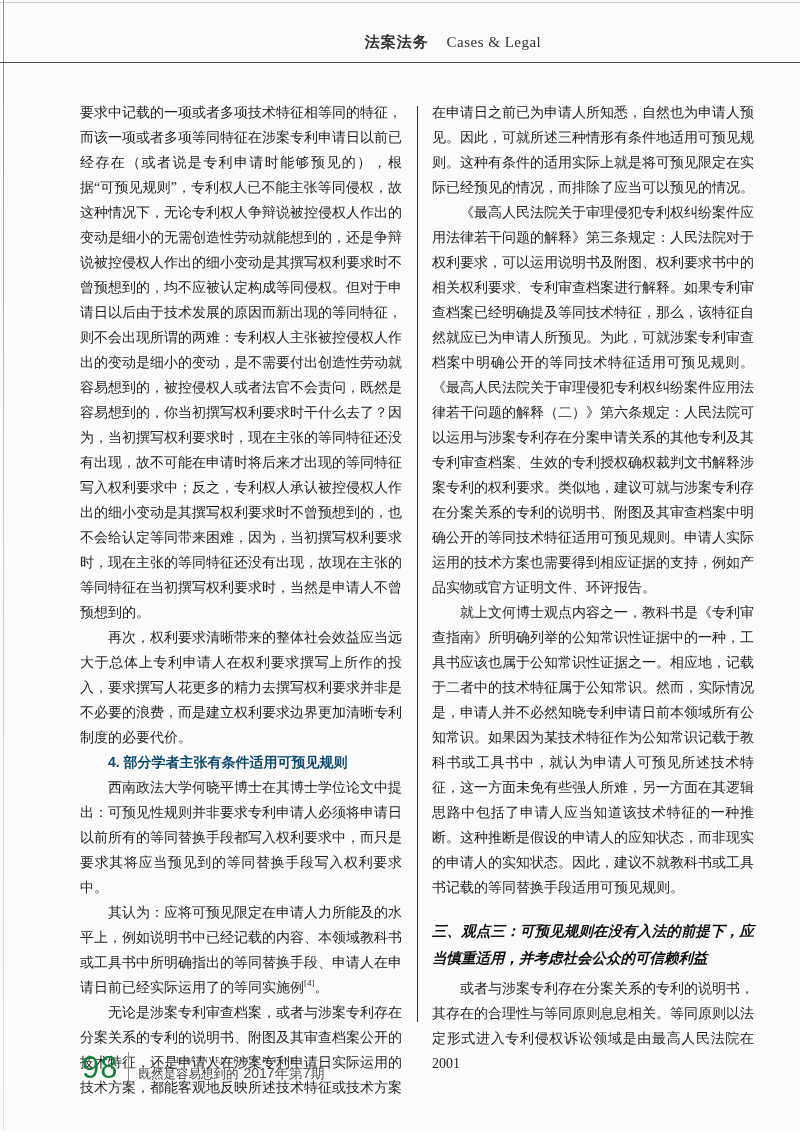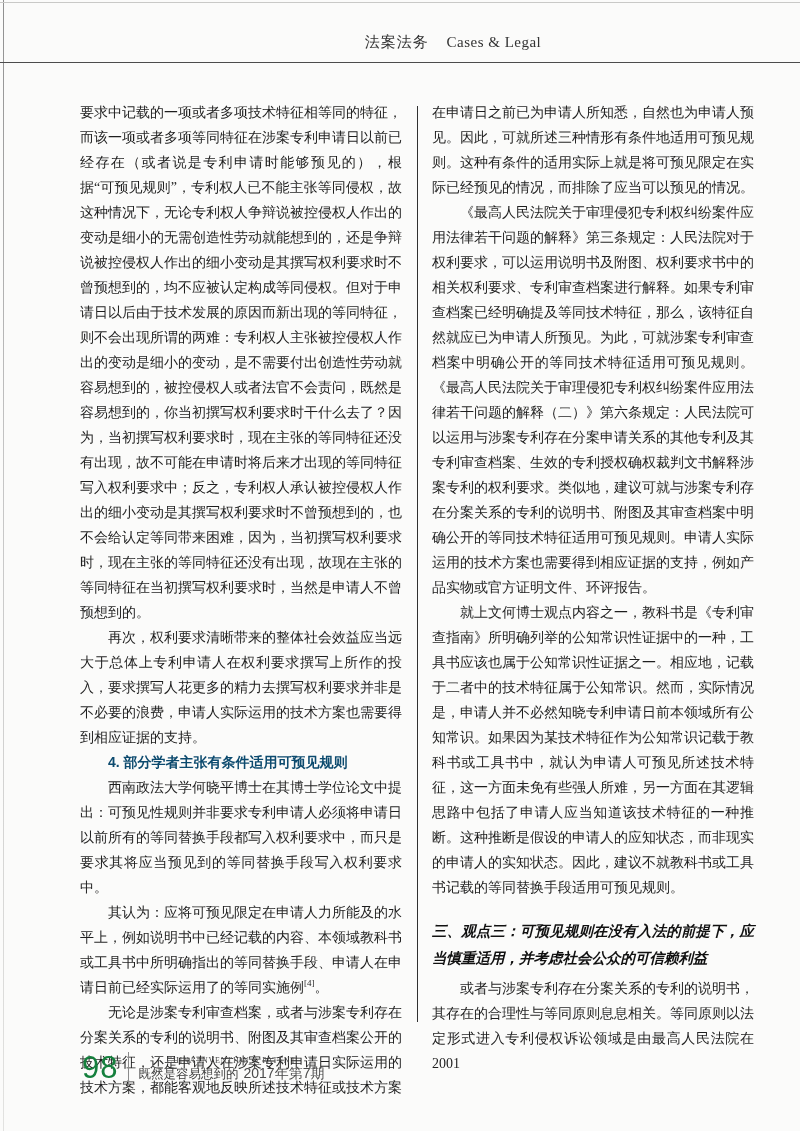--- a/index.html
+++ b/index.html
@@ -20,21 +20,21 @@
     background: #c9c9c7;
   }
   
   .header {
     position: absolute; top: 33px; left: 0; width: 100%;
     text-align: center; transform: translateX(30px);
     color: #333; font-size: 15px; white-space: nowrap;
   }
   .header .cn {
     font-family: "Liberation Sans", sans-serif;
-    font-weight: normal; letter-spacing: 1px; margin-left: 46px;
+    font-weight: bold; letter-spacing: 1px; margin-left: 46px;
   }
   .header .en {
     font-family: "Liberation Serif", serif;
     margin-left: 14px; letter-spacing: 0.5px;
   }
   .header-rule {
     position: absolute; top: 62px; left: 0; width: 100%; height: 1px;
     background: #4c4c4c;
   }
   
@@ -92,21 +92,21 @@
 
 <div class="header">
   <span class="cn">法案法务</span>
   <span class="en">Cases &amp; Legal</span>
 </div>
 <div class="header-rule"></div>
 
 <div class="content">
   <div class="col">
       <p class="para">要求中记载的一项或者多项技术特征相等同的特征，而该一项或者多项等同特征在涉案专利申请日以前已经存在（或者说是专利申请时能够预见的），根据“可预见规则”，专利权人已不能主张等同侵权，故这种情况下，无论专利权人争辩说被控侵权人作出的变动是细小的无需创造性劳动就能想到的，还是争辩说被控侵权人作出的细小变动是其撰写权利要求时不曾预想到的，均不应被认定构成等同侵权。但对于申请日以后由于技术发展的原因而新出现的等同特征，则不会出现所谓的两难：专利权人主张被控侵权人作出的变动是细小的变动，是不需要付出创造性劳动就容易想到的，被控侵权人或者法官不会责问，既然是容易想到的，你当初撰写权利要求时干什么去了？因为，当初撰写权利要求时，现在主张的等同特征还没有出现，故不可能在申请时将后来才出现的等同特征写入权利要求中；反之，专利权人承认被控侵权人作出的细小变动是其撰写权利要求时不曾预想到的，也不会给认定等同带来困难，因为，当初撰写权利要求时，现在主张的等同特征还没有出现，故现在主张的等同特征在当初撰写权利要求时，当然是申请人不曾预想到的。</p>
-      <p class="para indent">再次，权利要求清晰带来的整体社会效益应当远大于总体上专利申请人在权利要求撰写上所作的投入，要求撰写人花更多的精力去撰写权利要求并非是不必要的浪费，申请人实际运用的技术方案也需要得到相应证据的支持。</p>
+      <p class="para indent">再次，权利要求清晰带来的整体社会效益应当远大于总体上专利申请人在权利要求撰写上所作的投入，要求撰写人花更多的精力去撰写权利要求并非是不必要的浪费，而是建立权利要求边界更加清晰专利制度的必要代价。</p>
       <p class="para sub-heading indent">4. 部分学者主张有条件适用可预见规则</p>
       <p class="para indent">西南政法大学何晓平博士在其博士学位论文中提出：可预见性规则并非要求专利申请人必须将申请日以前所有的等同替换手段都写入权利要求中，而只是要求其将应当预见到的等同替换手段写入权利要求中。</p>
       <p class="para indent">其认为：应将可预见限定在申请人力所能及的水平上，例如说明书中已经记载的内容、本领域教科书或工具书中所明确指出的等同替换手段、申请人在申请日前已经实际运用了的等同实施例<sup>[4]</sup>。</p>
       <p class="para indent">无论是涉案专利审查档案，或者与涉案专利存在分案关系的专利的说明书、附图及其审查档案公开的技术特征，还是申请人在涉案专利申请日实际运用的技术方案，都能客观地反映所述技术特征或技术方案</p>
     </div>
   <div class="col-divider"></div>
   <div class="col">
       <p class="para">在申请日之前已为申请人所知悉，自然也为申请人预见。因此，可就所述三种情形有条件地适用可预见规则。这种有条件的适用实际上就是将可预见限定在实际已经预见的情况，而排除了应当可以预见的情况。</p>
       <p class="para indent">《最高人民法院关于审理侵犯专利权纠纷案件应用法律若干问题的解释》第三条规定：人民法院对于权利要求，可以运用说明书及附图、权利要求书中的相关权利要求、专利审查档案进行解释。如果专利审查档案已经明确提及等同技术特征，那么，该特征自然就应已为申请人所预见。为此，可就涉案专利审查档案中明确公开的等同技术特征适用可预见规则。《最高人民法院关于审理侵犯专利权纠纷案件应用法律若干问题的解释（二）》第六条规定：人民法院可以运用与涉案专利存在分案申请关系的其他专利及其专利审查档案、生效的专利授权确权裁判文书解释涉案专利的权利要求。类似地，建议可就与涉案专利存在分案关系的专利的说明书、附图及其审查档案中明确公开的等同技术特征适用可预见规则。申请人实际运用的技术方案也需要得到相应证据的支持，例如产品实物或官方证明文件、环评报告。</p>
       <p class="para indent">就上文何博士观点内容之一，教科书是《专利审查指南》所明确列举的公知常识性证据中的一种，工具书应该也属于公知常识性证据之一。相应地，记载于二者中的技术特征属于公知常识。然而，实际情况是，申请人并不必然知晓专利申请日前本领域所有公知常识。如果因为某技术特征作为公知常识记载于教科书或工具书中，就认为申请人可预见所述技术特征，这一方面未免有些强人所难，另一方面在其逻辑思路中包括了申请人应当知道该技术特征的一种推断。这种推断是假设的申请人的应知状态，而非现实的申请人的实知状态。因此，建议不就教科书或工具书记载的等同替换手段适用可预见规则。</p>

